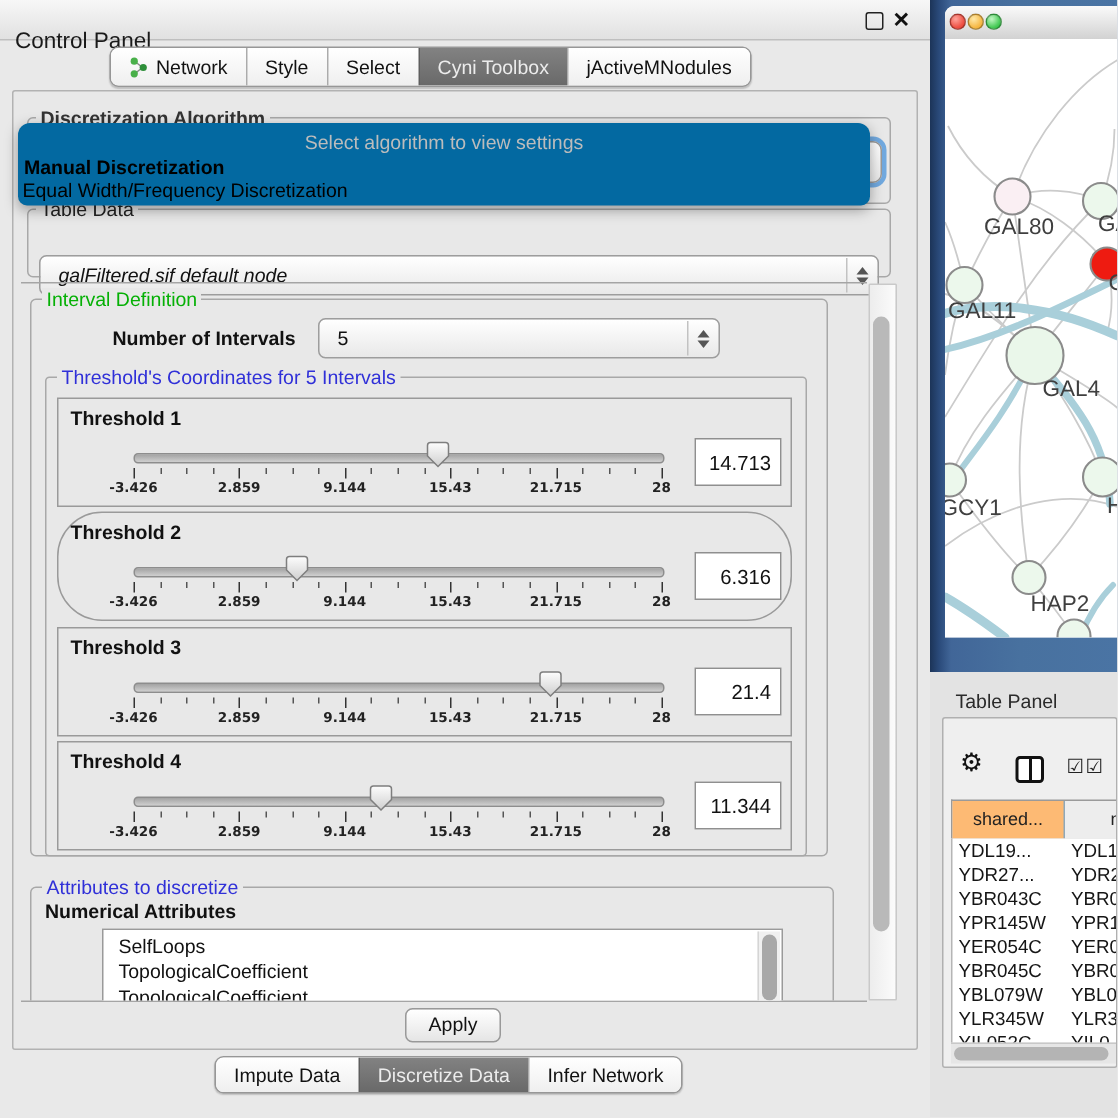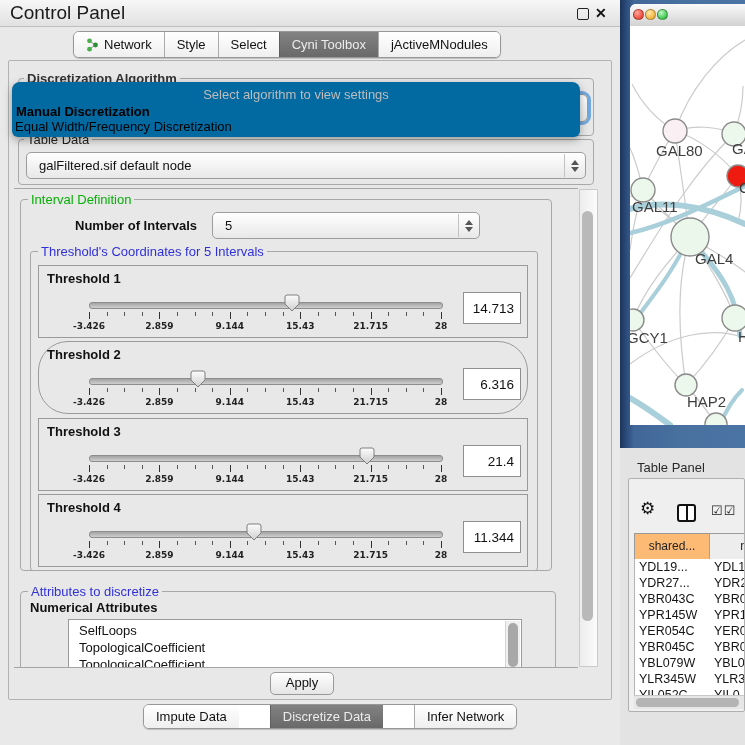--- a/index.html
+++ b/index.html
@@ -2,31 +2,31 @@
 <html><head>
 <meta charset="utf-8">
 <style>
   html,body{margin:0;padding:0;}
   body{width:745px;height:745px;overflow:hidden;font-family:"Liberation Sans",sans-serif;background:#e9e9e9;}
   #app{position:relative;width:745px;height:745px;overflow:hidden;background:#e9e9e9;}
   .abs{position:absolute;}
 
   
   .cp-titlebar{left:0;top:0;width:620px;height:26px;background:linear-gradient(#f7f7f7,#e1e1e1);border-bottom:1px solid #bfbfbf;}
-  .cp-title{left:10px;top:0;line-height:26px;font-size:19px;color:#1a1a1a;}
+  .cp-title{left:10px;top:15px;line-height:26px;font-size:15px;color:#1a1a1a;}
   .float-btn{left:577px;top:8px;width:10px;height:10px;border:1.5px solid #222;border-radius:2px;background:transparent;}
   .close-btn{left:595px;top:4px;font-size:14px;font-weight:bold;color:#111;line-height:18px;}
 
   
   .segbar{display:inline-flex;height:25px;border:1px solid #979797;border-radius:6px;overflow:hidden;background:#fff;box-shadow:0 1px 1px rgba(0,0,0,.18);}
   .seg{display:flex;align-items:center;gap:5px;padding:0 12px;font-size:13px;color:#111;background:linear-gradient(#ffffff,#efefef);border-left:1px solid #ababab;white-space:nowrap;}
   .seg:first-child{border-left:none;}
   .seg.selected{background:linear-gradient(#828282,#696969);color:#ececec;border-left-color:#5e5e5e;}
   .top-tabs{left:73px;top:31px;}
-  .bottom-tabs{left:143px;top:704px;height:23px;gap:31px;}
+  .bottom-tabs{left:143px;top:704px;height:23px;}
   .bottom-tabs .seg{font-size:13px;}
 
   
   .main-panel{left:8px;top:60px;width:602px;height:638px;background:#e8e8e8;border:1px solid #b2b2b2;border-radius:2px;}
 
   .groupbox{border:1px solid #a8a8a8;border-radius:4px;background:transparent;}
   .group-title{font-size:13px;background:#e8e8e8;padding:0 3px;white-space:nowrap;}
   .gt-dark{color:#333;font-weight:bold;}
   .gt-green{color:#05b005;}
   .gt-blue{color:#3030d8;}
@@ -46,21 +46,21 @@
 
   
   .td-group{left:18px;top:139px;width:574px;height:44px;}
   .td-title{left:24px;top:132px;color:#222;}
   .combo{border:1px solid #9d9d9d;border-radius:5px;background:linear-gradient(#ffffff,#e8e8e8);font-size:13px;color:#111;}
   .combo .cv{position:absolute;left:12px;top:0;line-height:25px;white-space:nowrap;}
   .stepper{position:absolute;right:1px;top:1px;bottom:1px;width:19px;border-left:1px solid #c2c2c2;
            display:flex;flex-direction:column;align-items:center;justify-content:center;gap:2px;}
   .tri-up{width:0;height:0;border-left:4px solid transparent;border-right:4px solid transparent;border-bottom:5px solid #555;}
   .tri-dn{width:0;height:0;border-left:4px solid transparent;border-right:4px solid transparent;border-top:5px solid #555;}
-  .td-combo{left:26px;top:152px;width:558px;height:25px;}
+  .td-combo{left:26px;top:170px;width:558px;height:25px;font-style:italic;}
 
   
   .viewport{left:14px;top:188px;width:564px;height:478px;overflow:hidden;border-top:1px solid #a5a5a5;border-bottom:1px solid #a5a5a5;}
   .vscroll{left:579px;top:189px;width:17px;height:476px;background:linear-gradient(90deg,#ededed,#fbfbfb);border:1px solid #c9c9c9;border-radius:1px;}
   .vscroll .thumb{position:absolute;left:2px;top:21px;width:11px;height:410px;background:#b9b9b9;border-radius:6px;}
 
   .id-group{left:6px;top:10px;width:530px;height:370px;}
   .id-title{left:14px;top:3px;}
   .noi-label{left:61px;top:29px;font-size:13px;font-weight:bold;color:#111;}
   .noi-combo{left:198px;top:23px;width:266px;height:25px;}

